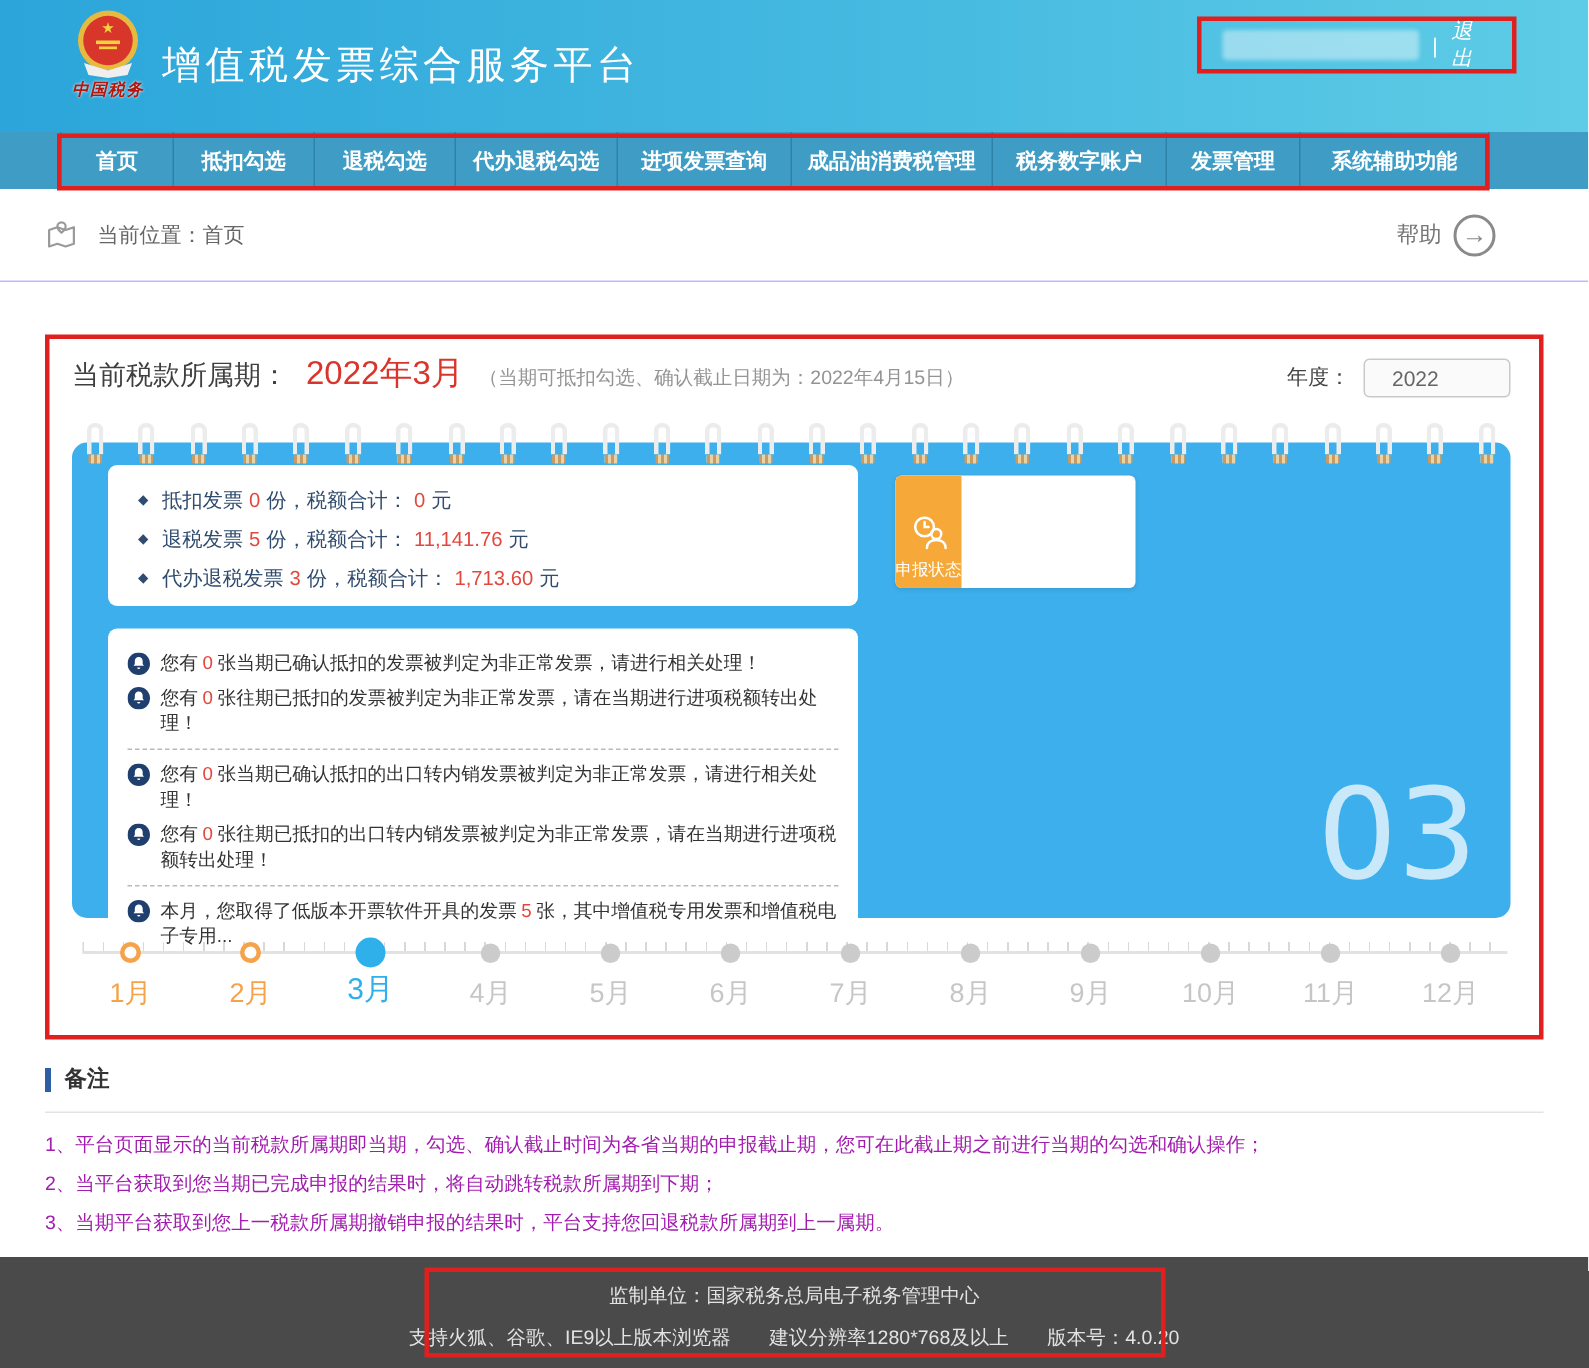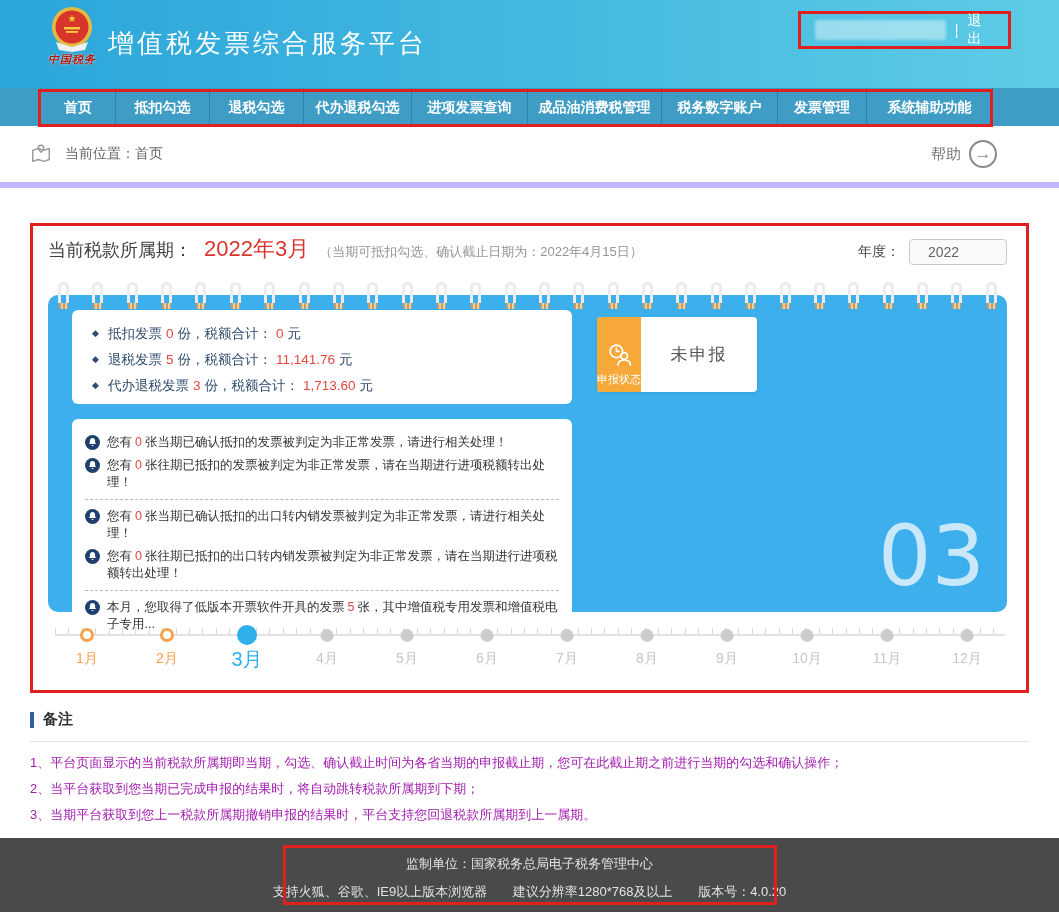--- a/index.html
+++ b/index.html
@@ -12,33 +12,33 @@
   .logo{position:absolute;left:44px;top:5px;width:56px;text-align:center;}
   .logo svg{width:48px;height:48px;display:block;margin:0 auto;}
   .logo-sub{display:block;font-size:11px;font-weight:700;color:#b5160b;
     text-shadow:0 0 2px rgba(255,255,255,.95);letter-spacing:1px;margin-top:-1px;font-style:italic;}
   .app-title{position:absolute;left:108px;top:26px;font-size:26px;color:#fff;letter-spacing:3px;}
   .user-annotation{position:absolute;left:798px;top:11px;width:213px;height:38px;
     border:3px solid #e01f1f;box-sizing:border-box;display:flex;align-items:center;
     justify-content:flex-end;padding:0 14px;gap:9px;}
   .user-redacted{width:138px;height:20px;background:rgba(255,255,255,.42);border-radius:3px;filter:blur(1.5px);}
   .user-sep{color:#fff;font-size:14px;}
-  .logout{color:#fff;font-size:14px;cursor:pointer;}
+  .logout{color:#fff;font-size:14px;cursor:pointer;font-style:italic;}
 
   
   .nav{position:absolute;top:88px;left:0;width:100%;height:38px;background:#3f9dc5;
     display:flex;padding-left:40px;box-sizing:border-box;}
   .nav-tab{height:38px;line-height:38px;text-align:center;color:#fff;font-size:14px;font-weight:700;
     border-right:1px solid rgba(8,70,102,.30);cursor:pointer;box-sizing:border-box;}
   .nav-tab:first-child{border-left:1px solid rgba(8,70,102,.30);}
   .nav-annotation{position:absolute;left:38px;top:89px;width:955px;height:38px;
     border:3px solid #e01f1f;box-sizing:border-box;pointer-events:none;z-index:40;}
 
   
-  .breadcrumb{position:absolute;top:126px;left:0;width:100%;height:62px;border-bottom:6px solid #c4b5fd;
+  .breadcrumb{position:absolute;top:126px;left:0;width:100%;height:62px;border-bottom:1px solid #c4b5fd;
     display:flex;align-items:center;padding:0 30px;box-sizing:border-box;background:#fff;}
   .crumb-text{margin-left:13px;font-size:14px;color:#666;}
   .help{margin-left:auto;display:flex;align-items:center;gap:8px;cursor:pointer;margin-right:32px;}
   .help-label{font-size:15px;color:#777;}
   .arrow-circle{width:28px;height:28px;border:2px solid #8a8a8a;border-radius:50%;color:#8a8a8a;
     font-size:17px;line-height:24px;text-align:center;box-sizing:border-box;font-weight:700;}
 
   
   .main-annotation{position:absolute;left:30px;top:223px;width:999px;height:470px;
     border:3px solid #e01f1f;box-sizing:border-box;pointer-events:none;z-index:40;}
@@ -89,21 +89,21 @@
   
   .timeline{position:absolute;left:30px;top:612px;width:999px;height:72px;}
   .tl-ticks{position:absolute;left:25px;width:950px;top:16px;height:7px;
     background:repeating-linear-gradient(90deg,#d8d8d8 0 1px,transparent 1px 13.4px);}
   .tl-line{position:absolute;left:25px;width:950px;top:22px;height:2px;background:#e2e2e2;}
   .tl-month{position:absolute;top:0;width:80px;height:70px;text-align:center;cursor:pointer;}
   .tl-dot{position:absolute;left:50%;transform:translateX(-50%);border-radius:50%;box-sizing:border-box;}
   .past .tl-dot{width:14px;height:14px;border:3px solid #f5a24b;background:#fff;top:16px;}
   .current .tl-dot{width:20px;height:20px;background:#2fb0ea;top:13px;}
   .future .tl-dot{width:13px;height:13px;background:#cbcbcb;top:17px;}
-  .tl-label{position:absolute;top:38px;width:100%;font-size:14px;}
+  .tl-label{position:absolute;top:38px;width:100%;font-size:18px;}
   .past .tl-label{color:#f5a24b;}
   .current .tl-label{color:#2fb0ea;font-size:20px;top:34px;}
   .future .tl-label{color:#c6c6c6;}
 
   
   .notes{position:absolute;left:30px;top:710px;width:999px;}
   .notes-head{display:flex;align-items:center;gap:9px;}
   .notes-bar{width:4px;height:16px;background:#2d5fa5;}
   .notes-title{font-size:15px;font-weight:700;color:#333;}
   .notes-hr{border-top:1px solid #e3e3e3;margin:12px 0 9px;}
@@ -311,21 +311,20 @@
     <div class="status-card">
       <div class="status-left">
         <svg viewBox="0 0 26 26" fill="none" stroke="#fff" stroke-width="1.6" stroke-linecap="round">
           <circle cx="10" cy="9" r="6"></circle>
           <path d="M10 5.8 V9 h2.6"></path>
           <circle cx="17.5" cy="13.5" r="3.2"></circle>
           <path d="M11.5 22.5 c0 -3.4 2.6 -5.2 6 -5.2 s6 1.8 6 5.2"></path>
         </svg>
         <span class="status-label">申报状态</span>
       </div>
-      <div class="status-value">未申报</div>
     </div>
 
     <div class="notices-box">
       <div class="notice-row">
         <svg width="15" height="15" viewBox="0 0 16 16">
             <circle cx="8" cy="8" r="8" fill="#1f3f6e"></circle>
             <path d="M8 3.2c-1.8 0-2.8 1.3-2.8 3v1.9L4.3 9.5h7.4l-.9-1.4V6.2c0-1.7-1-3-2.8-3z" fill="#fff"></path>
             <path d="M6.9 10.6a1.1 1.1 0 0 0 2.2 0z" fill="#fff"></path>
           </svg>
         <div><span>您有</span><span class="n-num">0</span><span>张当期已确认抵扣的发票被判定为非正常发票，请进行相关处理！</span></div>

